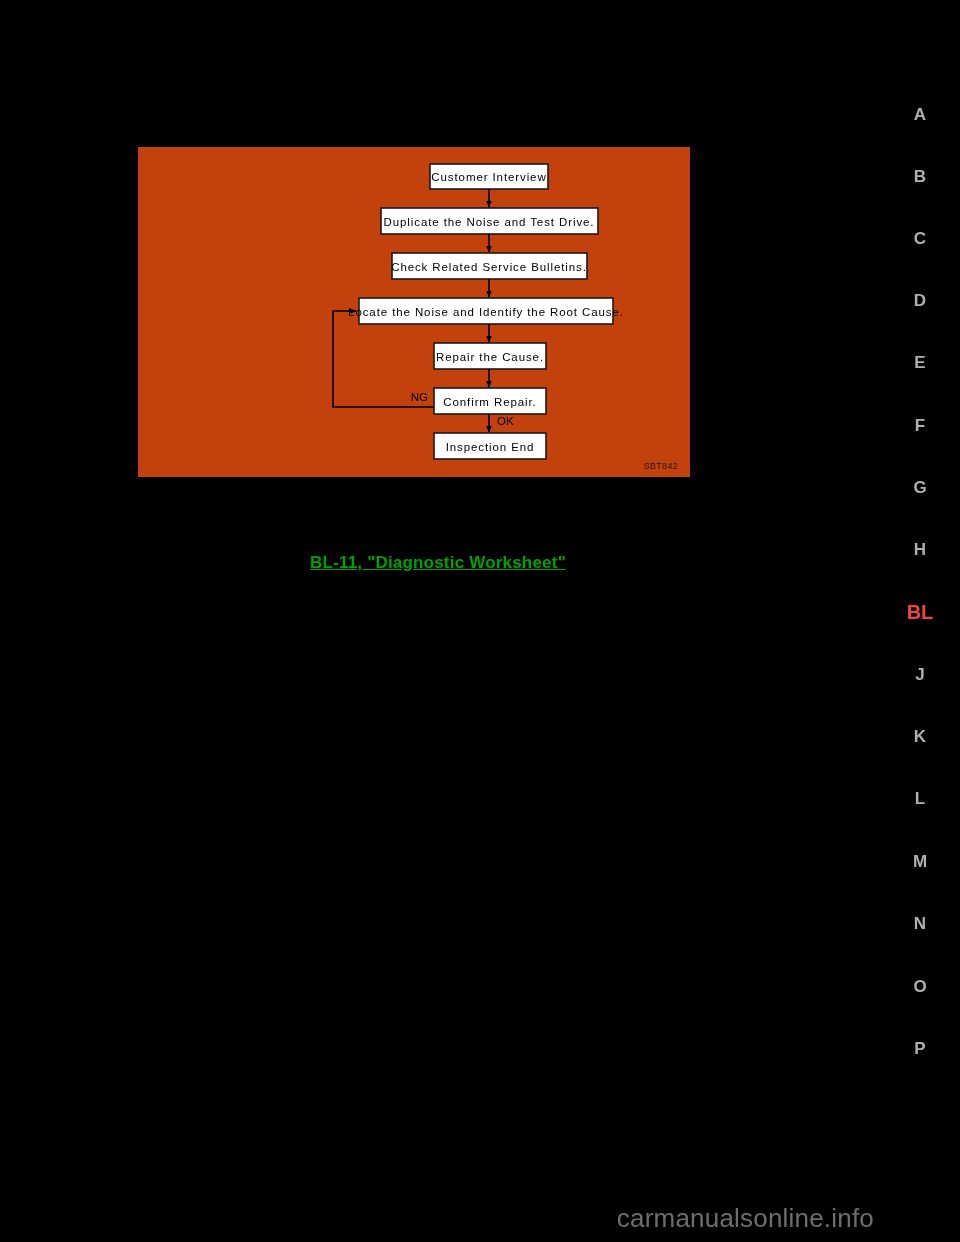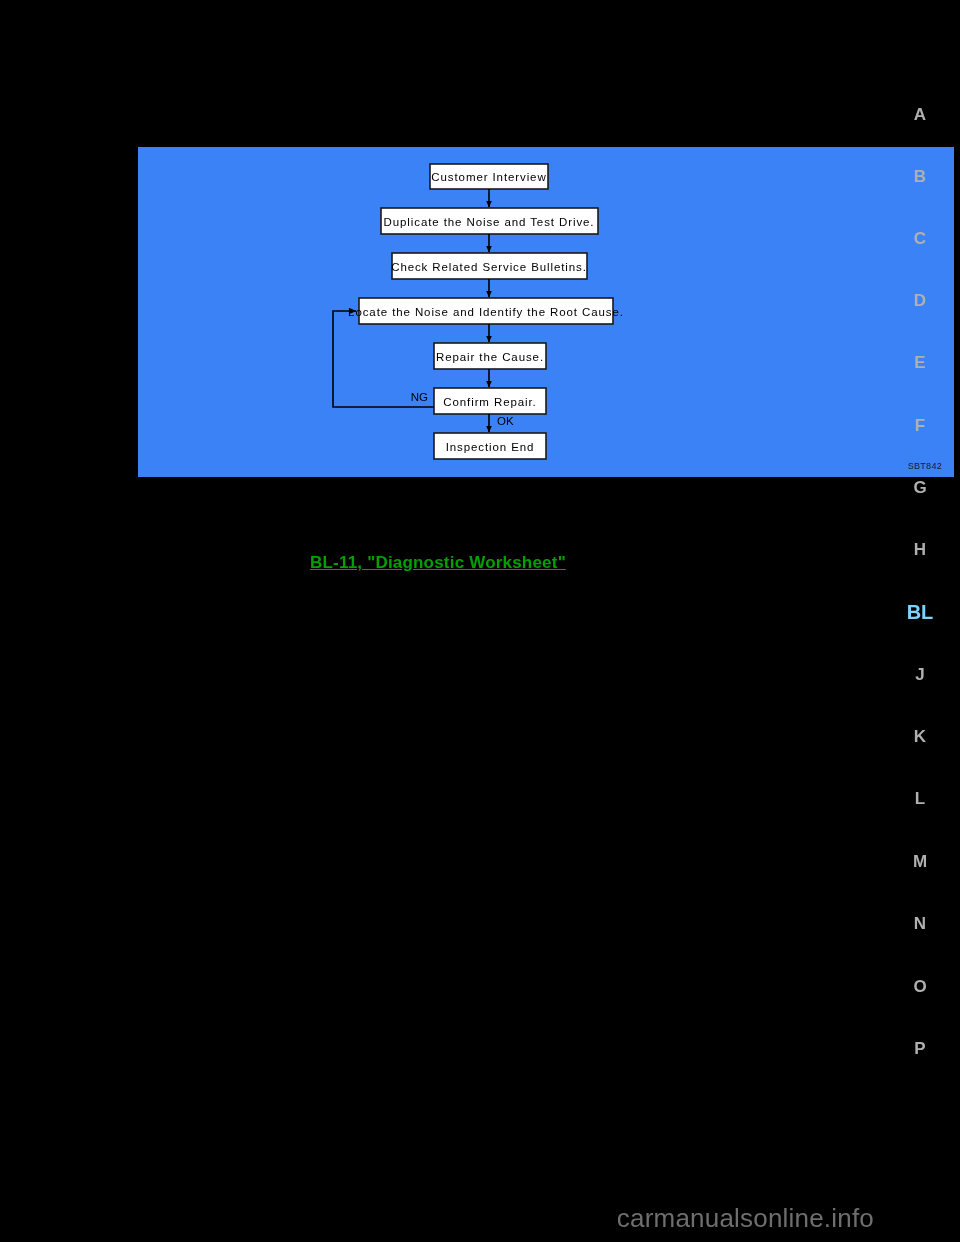--- a/index.html
+++ b/index.html
@@ -15,23 +15,23 @@
     overflow: hidden;
     font-family: "Liberation Sans", sans-serif;
     color: #ffffff;
   }
 
   
   #figure-panel {
     position: absolute;
     left: 138px;
     top: 147px;
-    width: 816px;
+    width: 552px;
     height: 330px;
-    background: #3b82f6;
+    background: #c2410c;
   }
 
   #flowchart {
     position: absolute;
     left: 0;
     top: 0;
     width: 684px;
     height: 330px;
   }
 
@@ -74,21 +74,21 @@
     transform: translateX(50%);
     font-size: 17px;
     font-weight: bold;
     color: #b0b0b0;
     text-align: center;
     line-height: 1;
     white-space: nowrap;
     font-family: "Liberation Sans", sans-serif;
   }
   .index-tab.current {
-    color: #7dd3fc;
+    color: #ef4444;
     font-size: 20px;
   }
 
   
   #watermark {
     position: absolute;
     left: 0;
     bottom: 8px;
     width: 884px;
     text-align: right;

